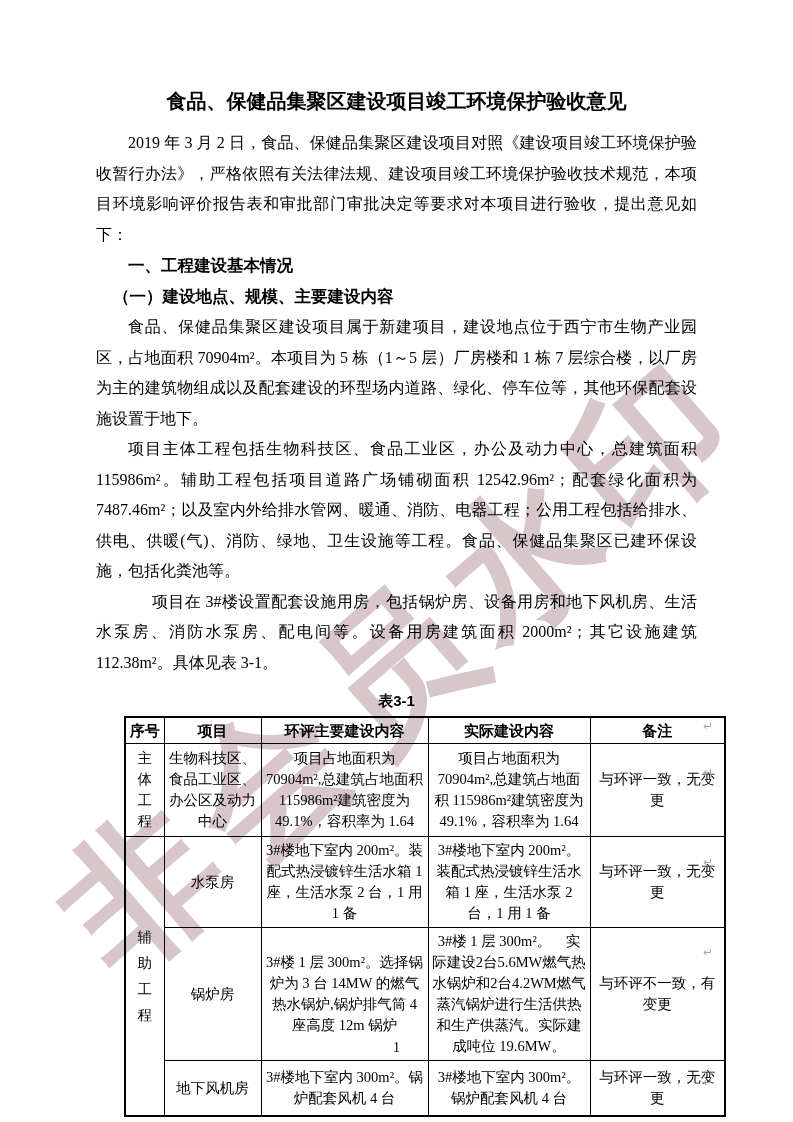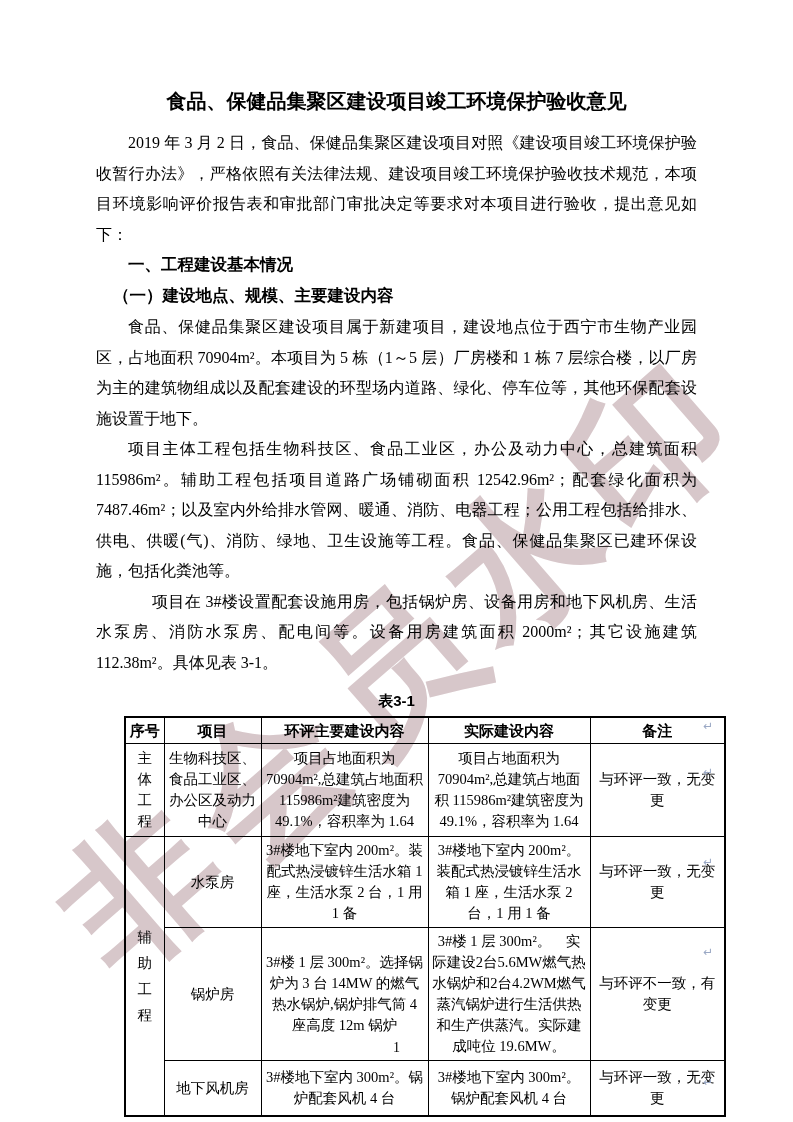--- a/index.html
+++ b/index.html
@@ -20,21 +20,21 @@
     font-family:"Liberation Sans","DejaVu Sans",sans-serif;
     font-size:20px;font-weight:bold;line-height:26px;
   }
   p.body-par{
     margin:0;font-size:16px;line-height:30.5px;text-align:justify;
     text-indent:2em;
   }
   p.body-par.big-indent{text-indent:3.5em;}
   .h-level1,.h-level2{
     margin:0;font-size:16.5px;font-weight:bold;line-height:31px;
-    font-family:Liberation Mono, monospace;
+    font-family:Liberation Serif, serif;
   }
   .h-level1{padding-left:32px;}
   .h-level2{padding-left:17px;}
   .table-caption{
     margin:13px 0 5px 0;display:flex;justify-content:center;gap:48px;
     font-family:"Liberation Sans","DejaVu Sans",sans-serif;
     font-size:15px;font-weight:bold;line-height:20px;
   }
   .tbl-wrap{position:relative;}
   table.cmp{

